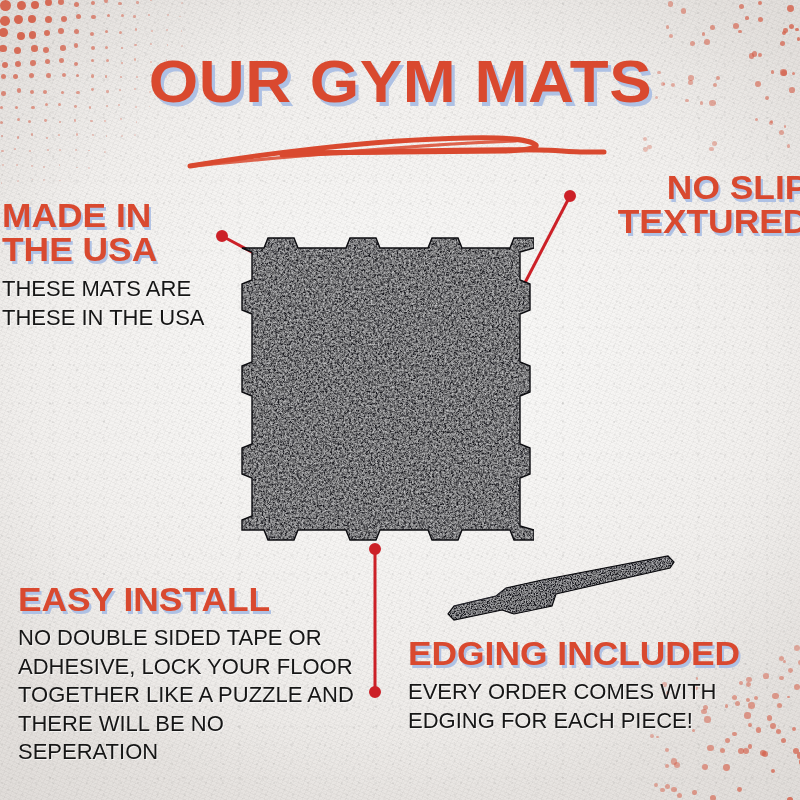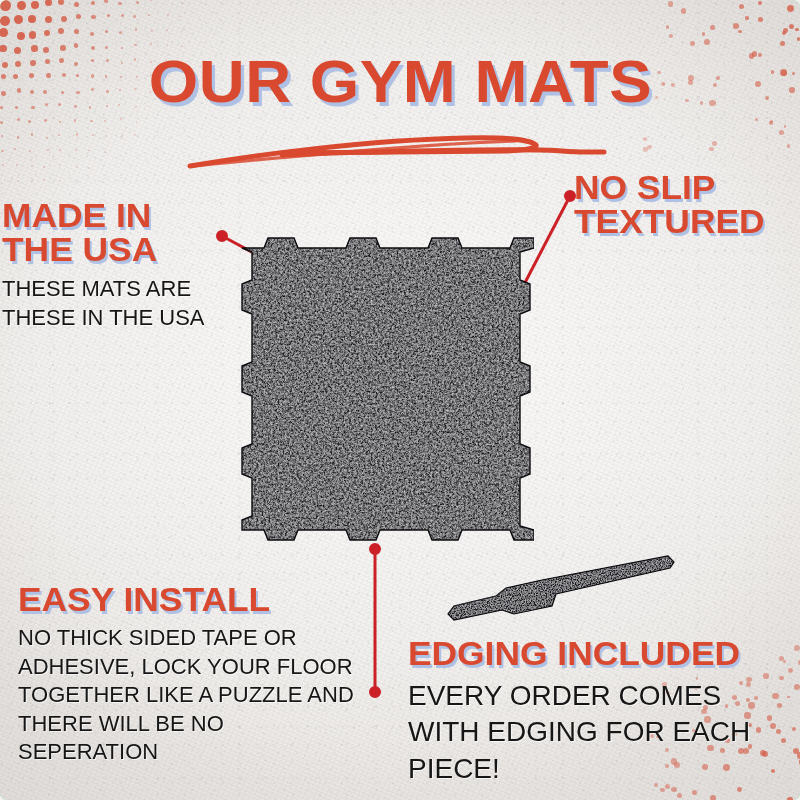--- a/index.html
+++ b/index.html
@@ -5,21 +5,20 @@
 <style>
   html,body{margin:0;padding:0;}
   body{
     width:800px;height:800px;overflow:hidden;
     font-family:"Liberation Sans","DejaVu Sans",sans-serif;
     background:#f4f2f0;
   }
   #poster{
     position:relative;width:800px;height:800px;overflow:hidden;
     background:#86efac;
-    border-radius:7px;
   }
 
   
   .bg-base{
     position:absolute;inset:0;
     background:
       radial-gradient(ellipse 70% 55% at 50% 45%, #fbfbfa 0%, #f3f1ef 62%, #eae7e4 100%);
   }
   .bg-fiber{
     position:absolute;inset:0;
@@ -84,31 +83,31 @@
     font-weight:400;
     line-height:1.30;
     text-shadow:1px 1px 0 rgba(255,255,255,.65);
     white-space:pre-line;
   }
 
   #made-in-usa{left:2px;top:186px;width:250px;margin-top:12px;}
   #made-in-usa .c-head{font-size:34px;}
   #made-in-usa .c-body{font-size:22px;margin-top:9px;}
 
-  #no-slip{left:574px;top:170px;width:208px;}
+  #no-slip{left:592px;top:170px;width:208px;text-align:right;}
   #no-slip .c-head{font-size:34px;}
   #no-slip .c-body{font-size:22px;margin-top:9px;}
 
   #easy-install{left:18px;top:582px;width:352px;}
   #easy-install .c-head{font-size:34px;}
   #easy-install .c-body{font-size:22px;margin-top:8px;}
 
   #edging{left:408px;top:636px;width:350px;}
   #edging .c-head{font-size:34px;}
-  #edging .c-body{font-size:28px;margin-top:8px;}
+  #edging .c-body{font-size:22px;margin-top:8px;}
 
   
   .connectors{position:absolute;left:0;top:0;width:800px;height:800px;pointer-events:none;}
 
   
   .mat{position:absolute;left:228px;top:222px;width:306px;height:344px;}
   .edging-img{position:absolute;left:444px;top:548px;width:232px;height:78px;}
 </style>
 </head>
 <body>
@@ -509,21 +508,21 @@
     <div class="c-body">THESE MATS ARE THESE IN THE USA</div>
   </div>
 
   <div class="callout" id="no-slip">
     <div class="c-head right">NO SLIP
 TEXTURED</div>
   </div>
 
   <div class="callout" id="easy-install">
     <div class="c-head">EASY INSTALL</div>
-    <div class="c-body">NO THICK SIDED TAPE OR ADHESIVE, LOCK YOUR FLOOR TOGETHER LIKE A PUZZLE AND THERE WILL BE NO SEPERATION</div>
+    <div class="c-body">NO DOUBLE SIDED TAPE OR ADHESIVE, LOCK YOUR FLOOR TOGETHER LIKE A PUZZLE AND THERE WILL BE NO SEPERATION</div>
   </div>
 
   <div class="callout" id="edging">
     <div class="c-head">EDGING INCLUDED</div>
     <div class="c-body">EVERY ORDER COMES WITH EDGING FOR EACH PIECE!</div>
   </div>
 
 </div>
 
 </body></html>

